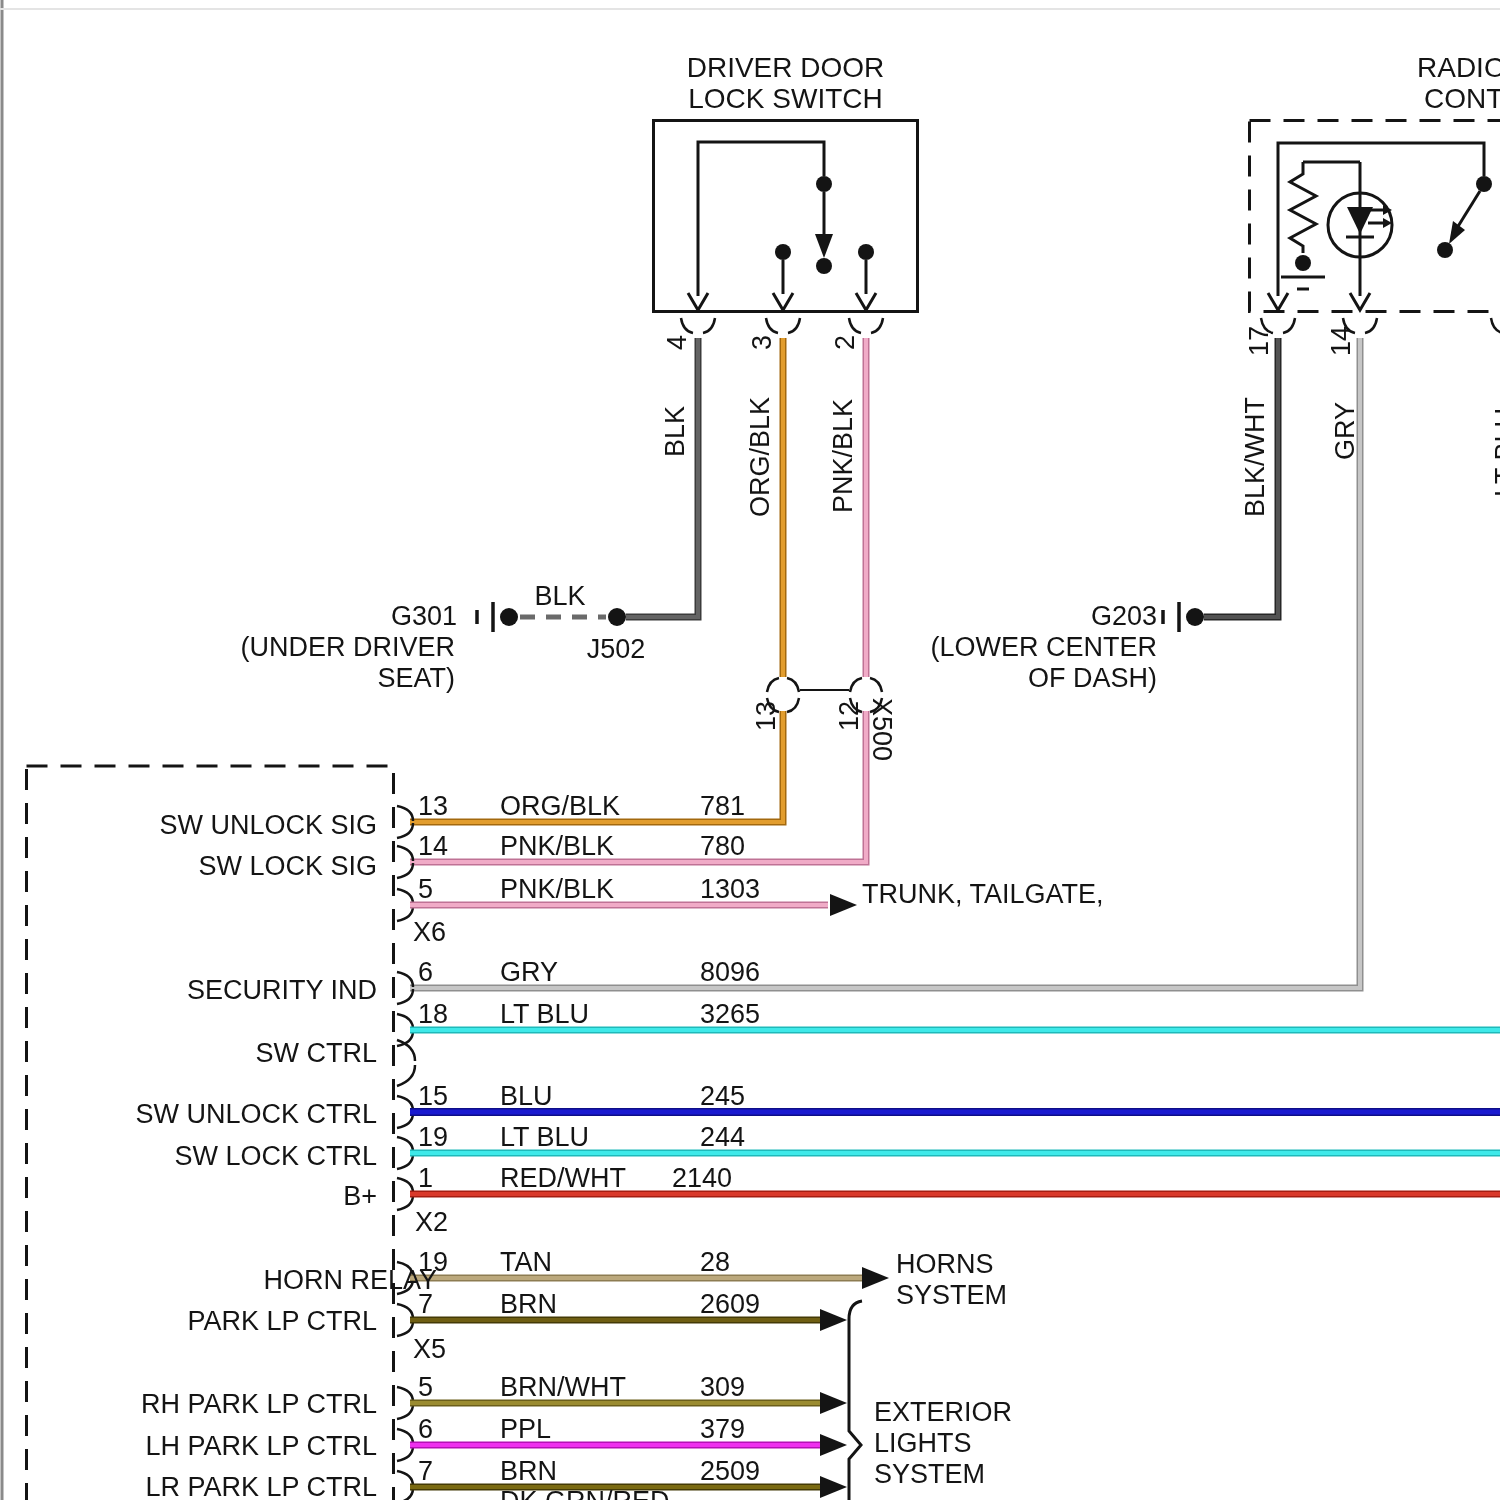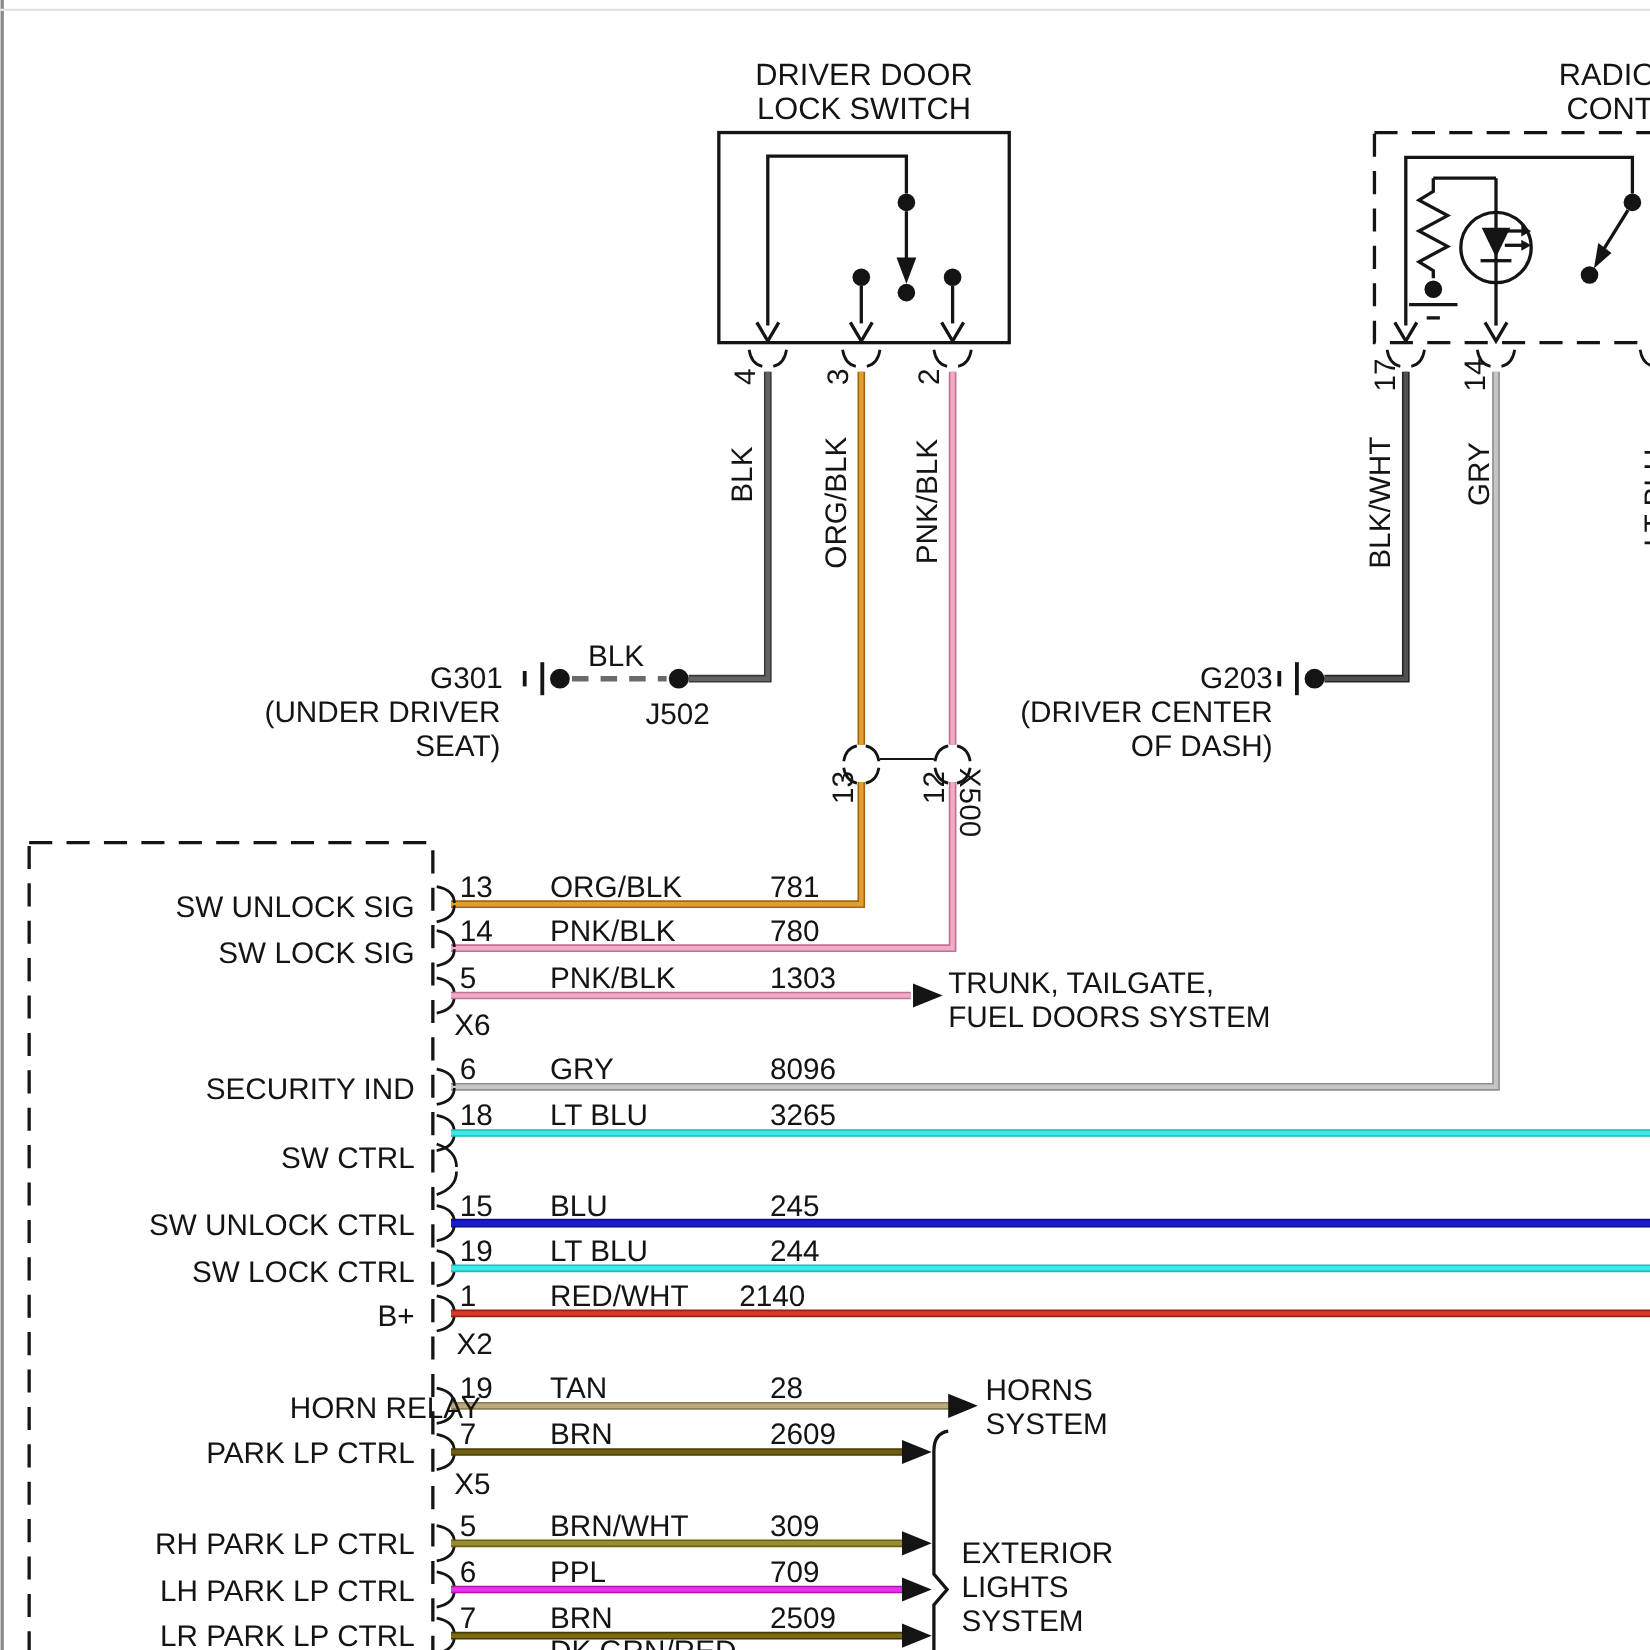--- a/index.html
+++ b/index.html
@@ -222,21 +222,21 @@
 <div class="t rotccw" style="left:751px;top:731px">13</div>
 <div class="t rotccw" style="left:834px;top:731px">12</div>
 <div class="t rotcw" style="left:897px;top:698px">X500</div>
 
 <div class="t" style="right:1043px;top:601px">G301</div>
 <div class="t ctr" style="left:512px;top:581px;width:96px">BLK</div>
 <div class="t ctr" style="left:566px;top:634px;width:100px">J502</div>
 <div class="t" style="right:1045px;top:632px">(UNDER DRIVER</div>
 <div class="t" style="right:1045px;top:663px">SEAT)</div>
 <div class="t" style="right:343px;top:601px">G203</div>
-<div class="t" style="right:343px;top:632px">(DRIVER CENTER</div>
+<div class="t" style="right:343px;top:632px">(LOWER CENTER</div>
 <div class="t" style="right:343px;top:663px">OF DASH)</div>
 
 <div class="t" style="right:1123px;top:810px">SW UNLOCK SIG</div>
 <div class="t" style="right:1123px;top:851px">SW LOCK SIG</div>
 <div class="t" style="right:1123px;top:975px">SECURITY IND</div>
 <div class="t" style="right:1123px;top:1038px">SW CTRL</div>
 <div class="t" style="right:1123px;top:1099px">SW UNLOCK CTRL</div>
 <div class="t" style="right:1123px;top:1141px">SW LOCK CTRL</div>
 <div class="t" style="right:1123px;top:1181px">B+</div>
 <div class="t" style="right:1063px;top:1265px">HORN RELAY</div>
@@ -290,29 +290,28 @@
 <div class="t" style="left:700px;top:1289px">2609</div>
 
 <div class="t" style="left:413px;top:1334px">X5</div>
 
 <div class="t" style="left:418px;top:1372px">5</div>
 <div class="t" style="left:500px;top:1372px">BRN/WHT</div>
 <div class="t" style="left:700px;top:1372px">309</div>
 
 <div class="t" style="left:418px;top:1414px">6</div>
 <div class="t" style="left:500px;top:1414px">PPL</div>
-<div class="t" style="left:700px;top:1414px">709</div>
+<div class="t" style="left:700px;top:1414px">379</div>
 
 <div class="t" style="left:418px;top:1456px">7</div>
 <div class="t" style="left:500px;top:1456px">BRN</div>
 <div class="t" style="left:700px;top:1456px">2509</div>
 
 <div class="t" style="left:500px;top:1486px">DK GRN/RED</div>
 
 <div class="t" style="left:862px;top:879px">TRUNK, TAILGATE,</div>
-<div class="t" style="left:862px;top:910px">FUEL DOORS SYSTEM</div>
 <div class="t" style="left:896px;top:1249px">HORNS</div>
 <div class="t" style="left:896px;top:1280px">SYSTEM</div>
 <div class="t" style="left:874px;top:1397px">EXTERIOR</div>
 <div class="t" style="left:874px;top:1428px">LIGHTS</div>
 <div class="t" style="left:874px;top:1459px">SYSTEM</div>
 
 </div>
 
 </body></html>

